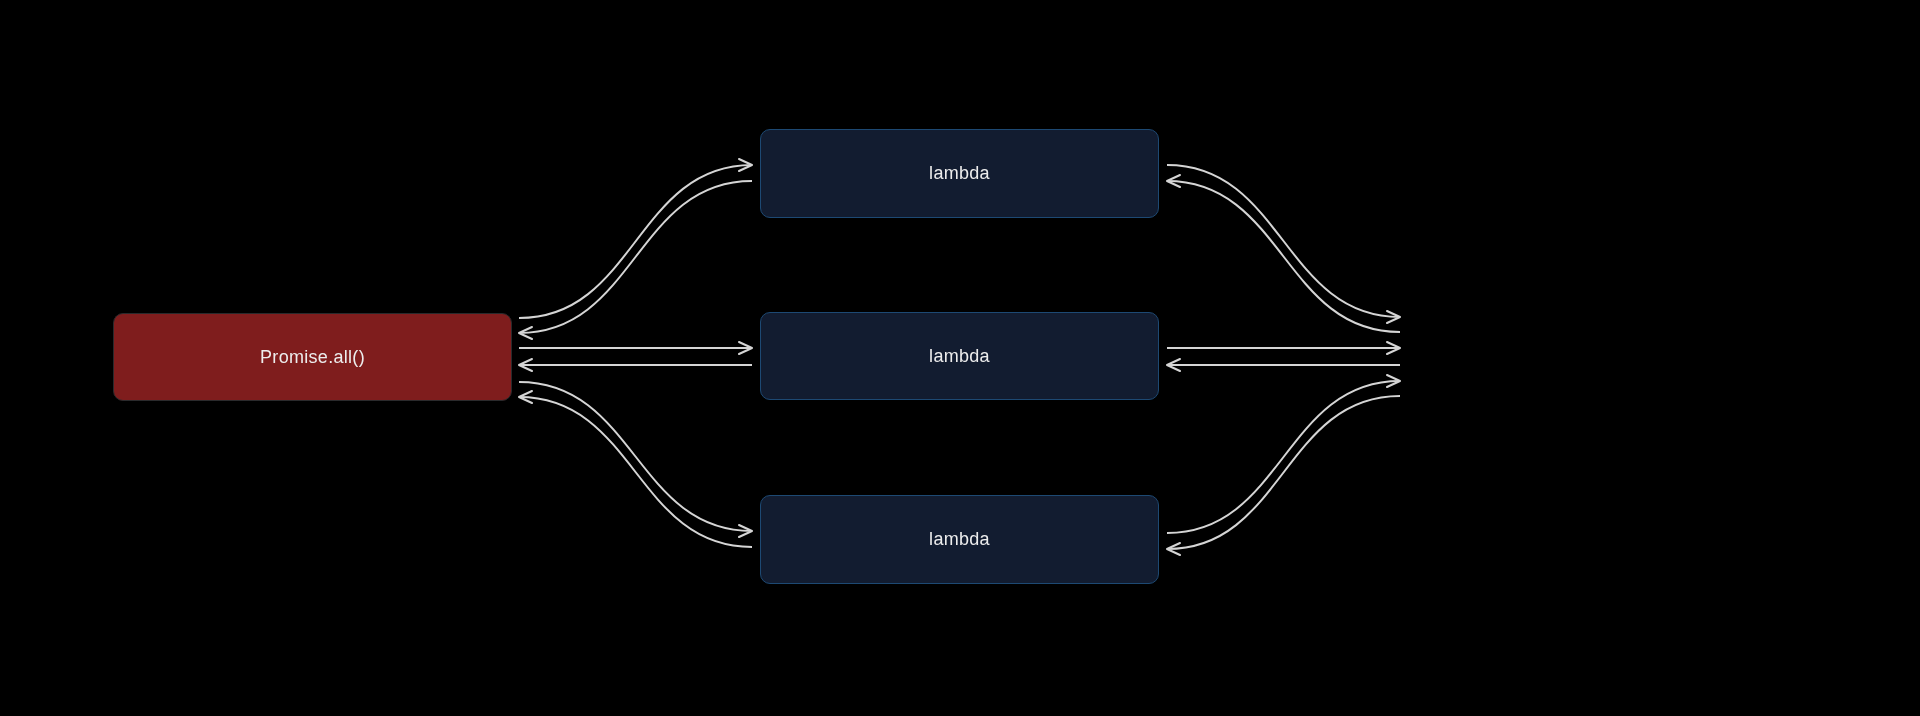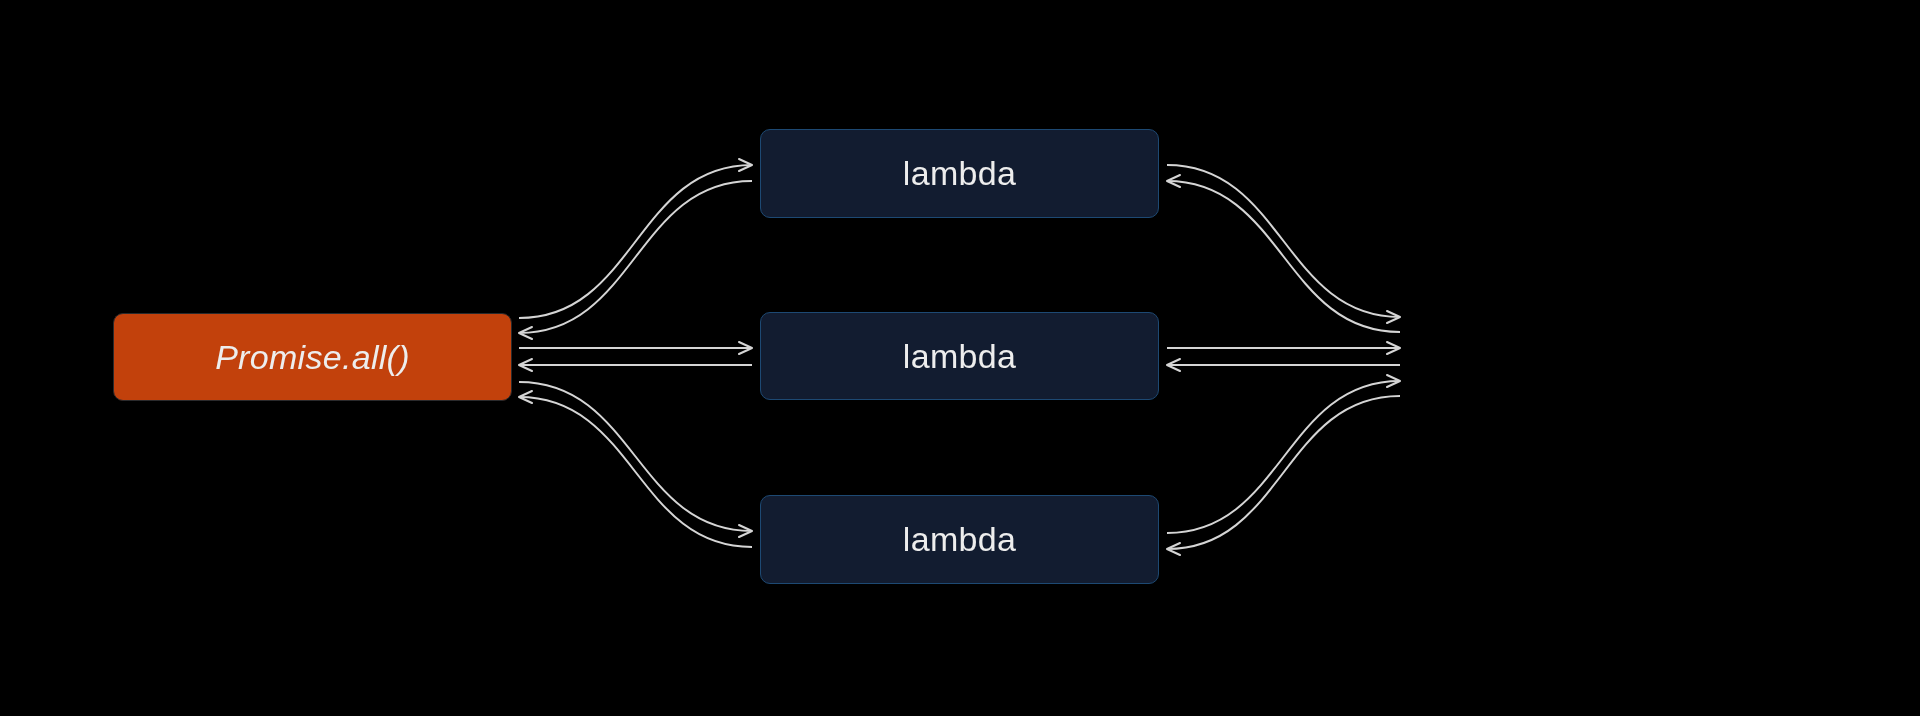--- a/index.html
+++ b/index.html
@@ -26,31 +26,30 @@
   .node {
     position: absolute;
     box-sizing: border-box;
     display: flex;
     align-items: center;
     justify-content: center;
     border-radius: 10px;
     cursor: default;
   }
   .node-side {
-    background: #c2410c;
+    background: #7f1d1d;
     border: 1px solid #2a2a2c;
-    font-style: italic;
   }
   .node-lambda {
     background: #121c30;
     border: 1.5px solid #1d4973;
   }
   .node-label {
     color: #ededed;
-    font-size: 34px;
+    font-size: 18px;
     font-weight: 400;
     letter-spacing: 0.3px;
     white-space: nowrap;
   }
 </style>
 </head>
 <body>
 
 <div class="canvas">
 

